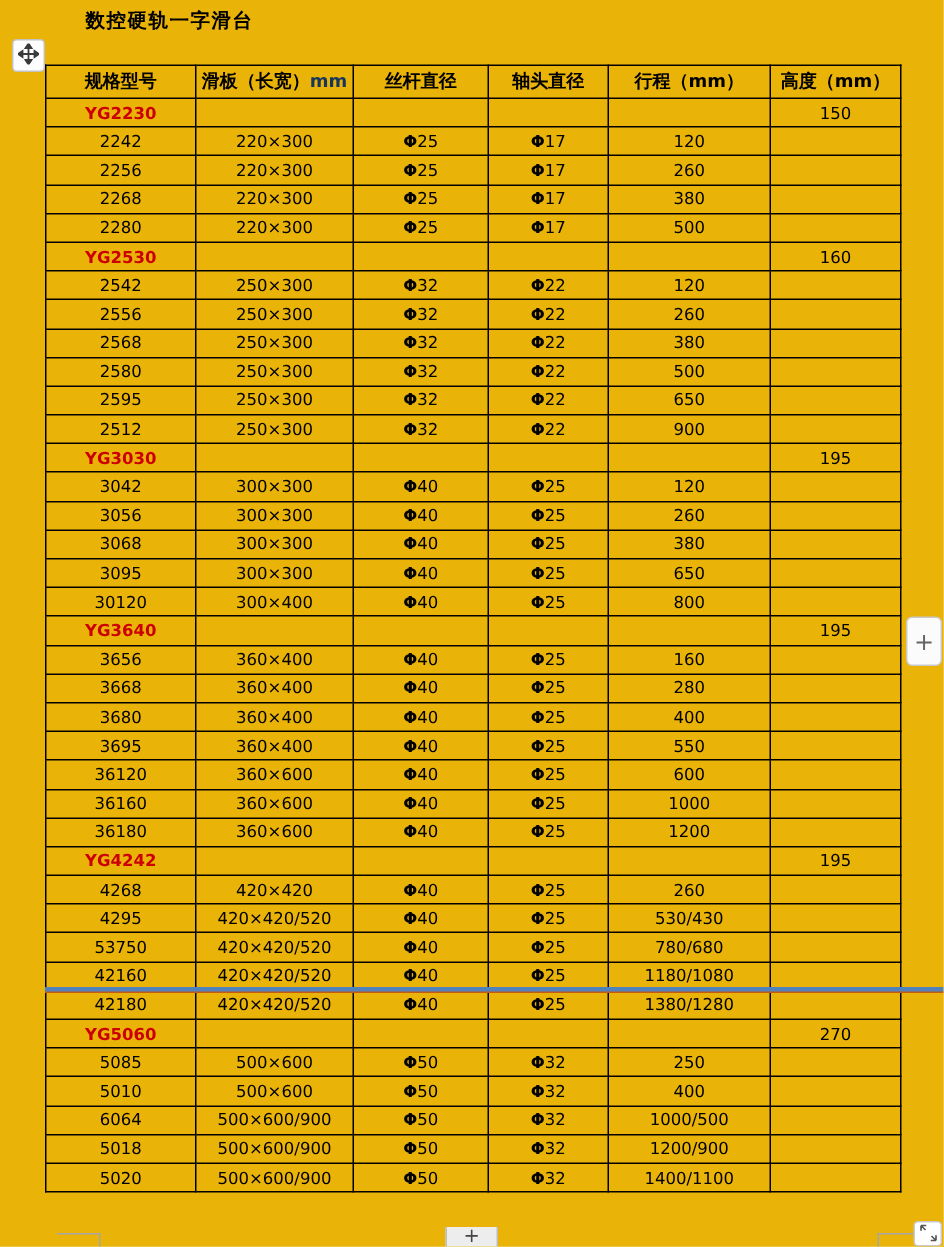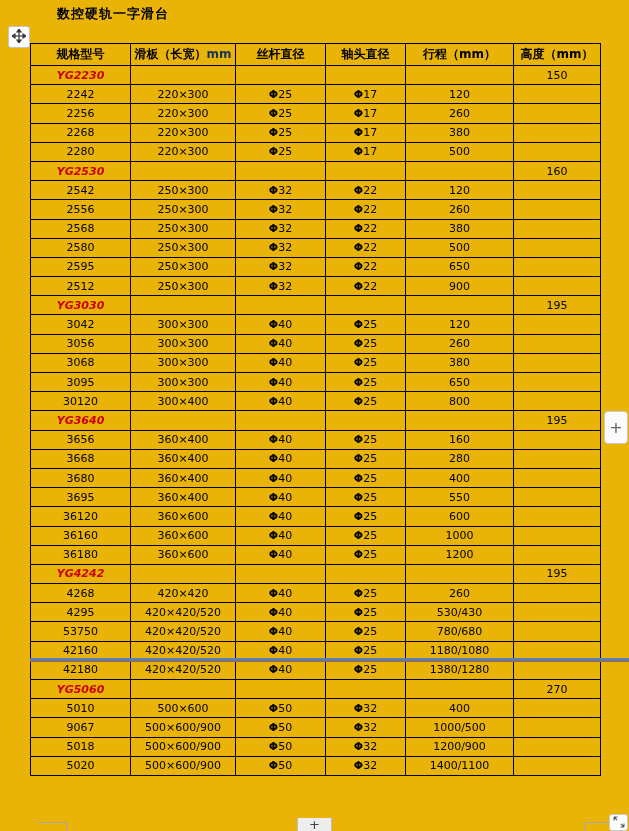--- a/index.html
+++ b/index.html
@@ -35,21 +35,21 @@
     text-align: center; vertical-align: middle;
     padding: 0; overflow: hidden; white-space: nowrap;
   }
   table.spec th {
     height: 21px; font-size: 12px; font-weight: bold; color: #000;
   }
   table.spec td {
     height: 18.2px; font-size: 11px; color: #000;
   }
   table.spec .unit { color: var(--unit-blue, #17365D); font-weight: bold; }
-  table.spec tr.group td.model { color: var(--model-red, #CC0000); font-weight: bold; font-style: italic; }
+  table.spec tr.group td.model { color: var(--model-red, #CC0000); font-weight: bold; }
   .phi { font-weight: bold; }
   
   .divider {
     position: absolute; left: 30px; width: 599px; height: 3px;
     background: var(--divider-blue, #4F81BD);
     border-bottom: 1px solid var(--divider-orange, #C55A11);
     pointer-events: none;
   }
   
   .side-plus {
@@ -388,29 +388,37 @@
         </tr>
         <tr class="group">
           <td class="model">YG5060</td>
           <td class="plate"></td>
           <td class="screw"></td>
           <td class="shaft"></td>
           <td class="stroke"></td>
           <td class="height">270</td>
         </tr>
         <tr>
+          <td class="model">5085</td>
+          <td class="plate">500×600</td>
+          <td class="screw"><span class="phi">Φ</span>50</td>
+          <td class="shaft"><span class="phi">Φ</span>32</td>
+          <td class="stroke">250</td>
+          <td class="height"></td>
+        </tr>
+        <tr>
           <td class="model">5010</td>
           <td class="plate">500×600</td>
           <td class="screw"><span class="phi">Φ</span>50</td>
           <td class="shaft"><span class="phi">Φ</span>32</td>
           <td class="stroke">400</td>
           <td class="height"></td>
         </tr>
         <tr>
-          <td class="model">9067</td>
+          <td class="model">6064</td>
           <td class="plate">500×600/900</td>
           <td class="screw"><span class="phi">Φ</span>50</td>
           <td class="shaft"><span class="phi">Φ</span>32</td>
           <td class="stroke">1000/500</td>
           <td class="height"></td>
         </tr>
         <tr>
           <td class="model">5018</td>
           <td class="plate">500×600/900</td>
           <td class="screw"><span class="phi">Φ</span>50</td>

